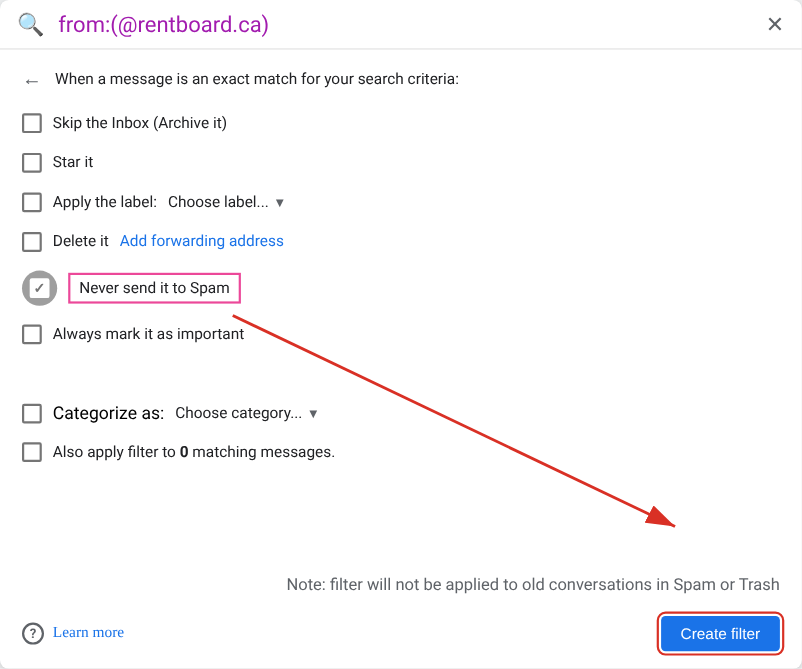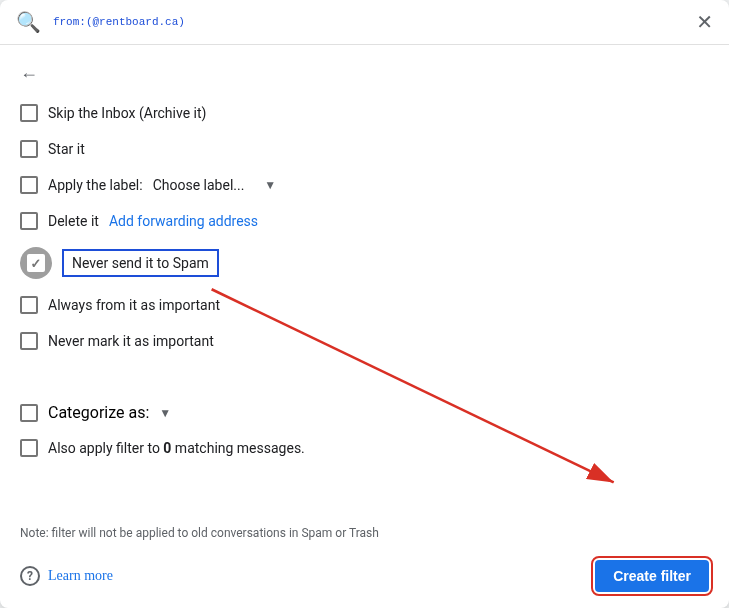--- a/index.html
+++ b/index.html
@@ -26,23 +26,22 @@
       padding: 10px 16px;
       border-bottom: 1px solid #e0e0e0;
       gap: 12px;
     }
     .search-icon {
       color: #5f6368;
       font-size: 20px;
     }
     .search-query {
       flex: 1;
-      font-size: 11px;
-      color: #1d4ed8;
-      font-family: Liberation Mono, monospace;
+      font-size: 20px;
+      color: #a21caf;
     }
     .close-icon {
       color: #5f6368;
       font-size: 20px;
       cursor: pointer;
     }
     .header-row {
       display: flex;
       align-items: center;
       padding: 16px 20px 8px 20px;
@@ -112,28 +111,28 @@
       align-items: center;
       justify-content: center;
     }
     .checkbox-highlighted .inner-check::after {
       content: '✓';
       font-size: 13px;
       color: #757575;
       font-weight: bold;
     }
     .never-spam-label-wrapper {
-      border: 2px solid #1d4ed8;
+      border: 2px solid #ec4899;
       padding: 4px 8px;
       display: inline-block;
     }
     .label-dropdown {
       display: flex;
       align-items: center;
-      gap: 20px;
+      gap: 4px;
       font-size: 14px;
       color: #202124;
       cursor: pointer;
     }
     .dropdown-arrow {
       font-size: 12px;
       color: #5f6368;
     }
     .forward-link {
       color: #1a73e8;
@@ -142,23 +141,24 @@
       text-decoration: none;
     }
     .categorize-row {
       display: flex;
       align-items: center;
       gap: 10px;
       padding: 8px 0;
       margin-top: 36px;
     }
     .note-text {
-      font-size: 12px;
+      font-size: 15px;
       color: #5f6368;
       padding: 8px 20px;
+      text-align: right;
     }
     .footer-row {
       display: flex;
       align-items: center;
       justify-content: space-between;
       padding: 12px 20px 16px 20px;
     }
     .learn-more-section {
       display: flex;
       align-items: center;
@@ -183,21 +183,21 @@
       cursor: pointer;
       font-family: Liberation Serif, serif;
     }
     .create-filter-btn {
       background: #1a73e8;
       color: #fff;
       border: none;
       border-radius: 4px;
       padding: 8px 18px;
       font-size: 14px;
-      font-weight: 700;
+      font-weight: 400;
       cursor: pointer;
       outline: 2px solid #d93025;
       outline-offset: 2px;
       text-align: right;
     }
     .dialog-content {
       position: relative;
     }
     .arrow-svg {
       position: absolute;
@@ -215,20 +215,21 @@
 <div class="dialog">
 
   <div class="search-bar">
     <span class="search-icon">🔍</span>
     <span class="search-query">from:(@rentboard.ca)</span>
     <span class="close-icon">✕</span>
   </div>
 
   <div class="header-row">
     <span class="back-arrow">←</span>
+    <span class="header-text">When a message is an exact match for your search criteria:</span>
   </div>
 
   <div class="options-list dialog-content" style="position:relative;">
 
     <div class="option-row">
       <div class="checkbox"></div>
       <span>Skip the Inbox (Archive it)</span>
     </div>
 
 
@@ -257,32 +258,29 @@
       <div class="checkbox-highlighted">
         <div class="inner-check"></div>
       </div>
       <div class="never-spam-label-wrapper">
         <span>Never send it to Spam</span>
       </div>
     </div>
 
     <div class="option-row">
       <div class="checkbox"></div>
-      <span>Always from it as important</span>
-    </div>
-
-    <div class="option-row">
-      <div class="checkbox"></div>
-      <span>Never mark it as important</span>
-    </div>
+      <span>Always mark it as important</span>
+    </div>
+
 
     <div class="categorize-row">
       <div class="checkbox"></div>
       <span>Categorize as:</span>
       <div class="label-dropdown">
+        <span>Choose category...</span>
         <span class="dropdown-arrow">▼</span>
       </div>
     </div>
 
     <div class="option-row">
       <div class="checkbox"></div>
       <span>Also apply filter to <strong>0</strong> matching messages.</span>
     </div>
 
     <svg class="arrow-svg" viewBox="0 0 689 420" preserveAspectRatio="none" style="position:absolute;top:0;left:0;width:100%;height:100%;pointer-events:none;">

